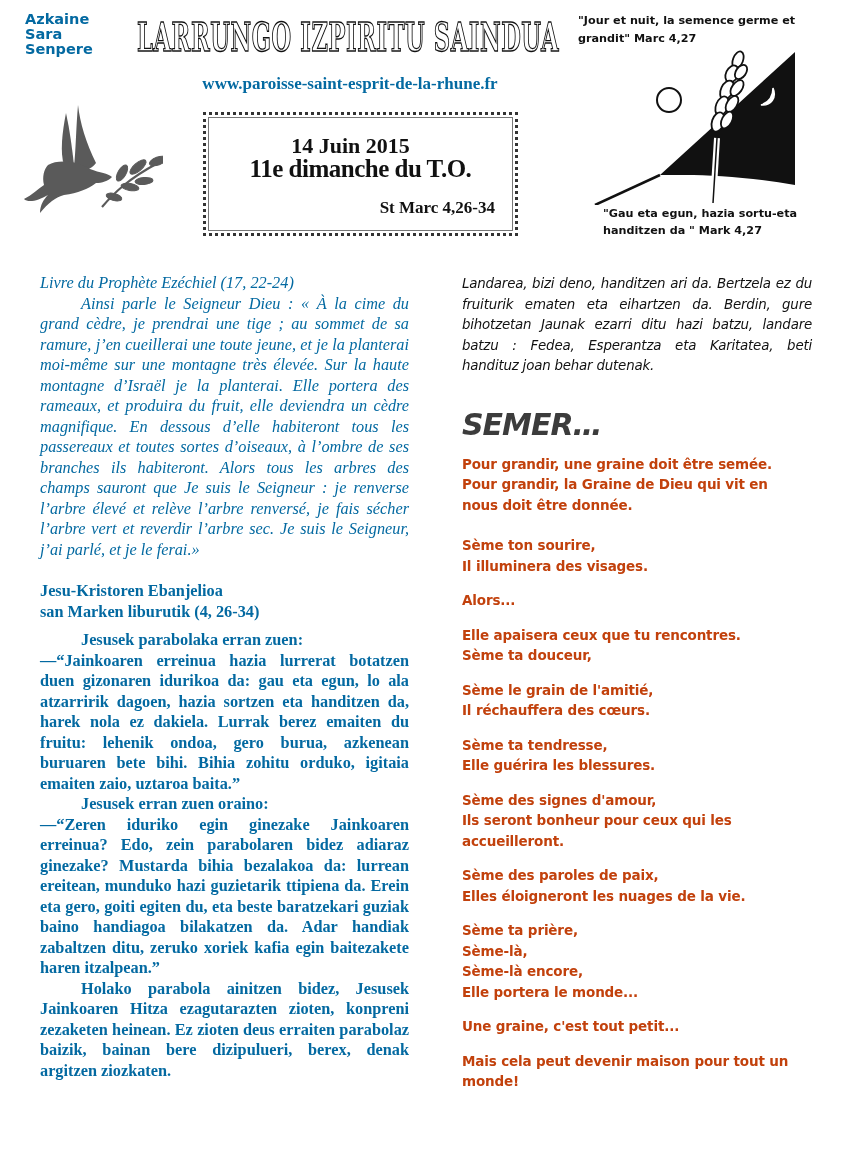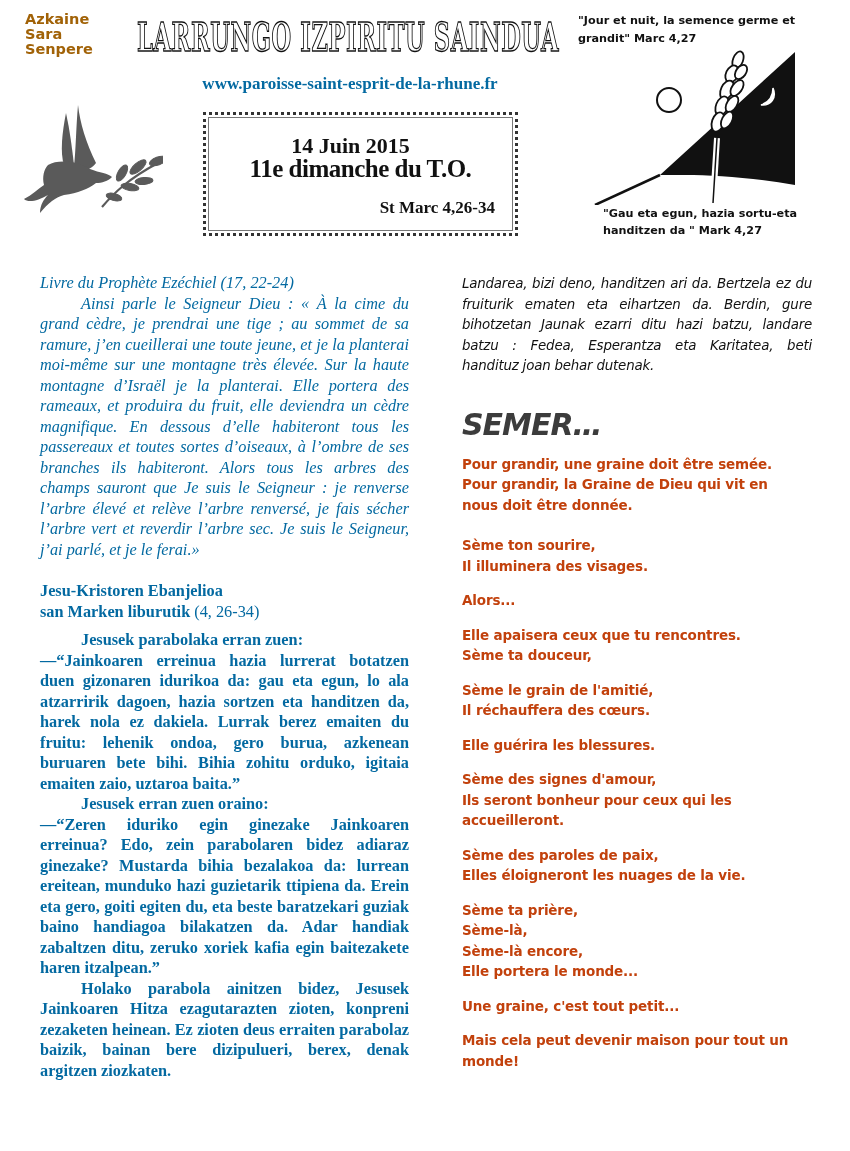--- a/index.html
+++ b/index.html
@@ -1,20 +1,20 @@
 <!DOCTYPE html>
 <html><head>
 <meta charset="utf-8">
 <style>
   html, body { margin: 0; padding: 0; background: #ffffff; }
   body { width: 850px; height: 1151px; position: relative; overflow: hidden; color: #111; }
   .abs { position: absolute; }
 
   
-  .villages { left: 25px; top: 12px; font-family: "DejaVu Sans", sans-serif; font-weight: bold; font-size: 14.5px; line-height: 15px; color: #a16207; }
+  .villages { left: 25px; top: 12px; font-family: "DejaVu Sans", sans-serif; font-weight: bold; font-size: 14.5px; line-height: 15px; color: #0369a1; }
   .masthead { left: 133px; top: 6px; width: 430px; height: 56px; }
   .masthead text { font-family: "DejaVu Serif", serif; font-weight: bold; font-size: 39px; fill: #fff; stroke: #111; stroke-width: 1.4px; letter-spacing: 1px; }
   .website { left: 150px; top: 74px; width: 400px; text-align: center; font-family: "Liberation Serif", serif; font-weight: bold; font-size: 17px; color: #0369a1; }
   .dove { left: 18px; top: 103px; width: 145px; height: 115px; }
   .datebox { left: 203px; top: 112px; width: 315px; height: 124px; border: 3px dotted #333; outline: 1px solid #777; outline-offset: -6px; box-sizing: border-box; }
   .datebox .date { position: absolute; left: 0; width: 100%; top: 18px; text-align: center; font-family: "Liberation Serif", serif; font-weight: bold; font-size: 22px; padding-right: 20px; box-sizing: border-box; }
   .datebox .sunday { position: absolute; left: 0; width: 100%; top: 40px; text-align: center; font-family: "Liberation Serif", serif; font-weight: bold; font-size: 25px; letter-spacing: -0.5px; }
   .datebox .gospel { position: absolute; left: 0; width: 100%; top: 83px; text-align: right; font-family: "Liberation Serif", serif; font-weight: bold; font-size: 17px; padding-right: 20px; box-sizing: border-box; }
 
   .quote-fr { left: 578px; top: 12px; width: 260px; font-family: "DejaVu Sans", sans-serif; font-weight: bold; font-size: 11.2px; line-height: 18px; color: #111; }
@@ -22,21 +22,21 @@
   .quote-eu { left: 603px; top: 205px; width: 240px; font-family: "DejaVu Sans", sans-serif; font-weight: bold; font-size: 11.2px; line-height: 17px; color: #111; }
 
   
   .left { left: 40px; top: 273px; width: 369px; font-family: "Liberation Serif", serif; font-size: 16.3px; line-height: 20.5px; color: #0369a1; }
   .left p { margin: 0; text-align: justify; }
   .left .it { font-style: italic; }
   .left .indent { text-indent: 41px; }
   .left .bold { font-weight: bold; }
   .left .gap { height: 21px; }
   .left .gap-s { height: 8px; }
-  .left .ref { font-weight: normal; }
+  .left .ref { font-weight: bold; }
 
   
   .right { left: 462px; top: 274px; width: 350px; font-family: "DejaVu Sans", sans-serif; color: #2a2a2a; }
   .intro { font-style: italic; font-size: 13.4px; line-height: 20.5px; text-align: justify; color: #111; margin: 0; letter-spacing: -0.2px; }
   .semer-title { margin: 30px 0 0 0; font-family: "DejaVu Sans", sans-serif; font-weight: bold; font-style: italic; font-size: 30px; color: #3c3c3c; letter-spacing: -1px; }
   .poem { margin-top: 12px; font-weight: bold; font-size: 13.5px; line-height: 20.5px; color: #c2410c; letter-spacing: -0.15px; }
   .poem .stanza { margin: 0 0 14px 0; }
   .poem .stanza.wide { margin-bottom: 20px; }
   .poem .line { display: block; }
 </style>
@@ -140,20 +140,21 @@
     </div>
     <div class="stanza">
       <span class="line">Elle apaisera ceux que tu rencontres.</span>
       <span class="line">Sème ta douceur,</span>
     </div>
     <div class="stanza">
       <span class="line">Sème le grain de l'amitié,</span>
       <span class="line">Il réchauffera des cœurs.</span>
     </div>
     <div class="stanza">
+      <span class="line">Sème ta tendresse,</span>
       <span class="line">Elle guérira les blessures.</span>
     </div>
     <div class="stanza">
       <span class="line">Sème des signes d'amour,</span>
       <span class="line">Ils seront bonheur pour ceux qui les</span>
       <span class="line">accueilleront.</span>
     </div>
     <div class="stanza">
       <span class="line">Sème des paroles de paix,</span>
       <span class="line">Elles éloigneront les nuages de la vie.</span>

